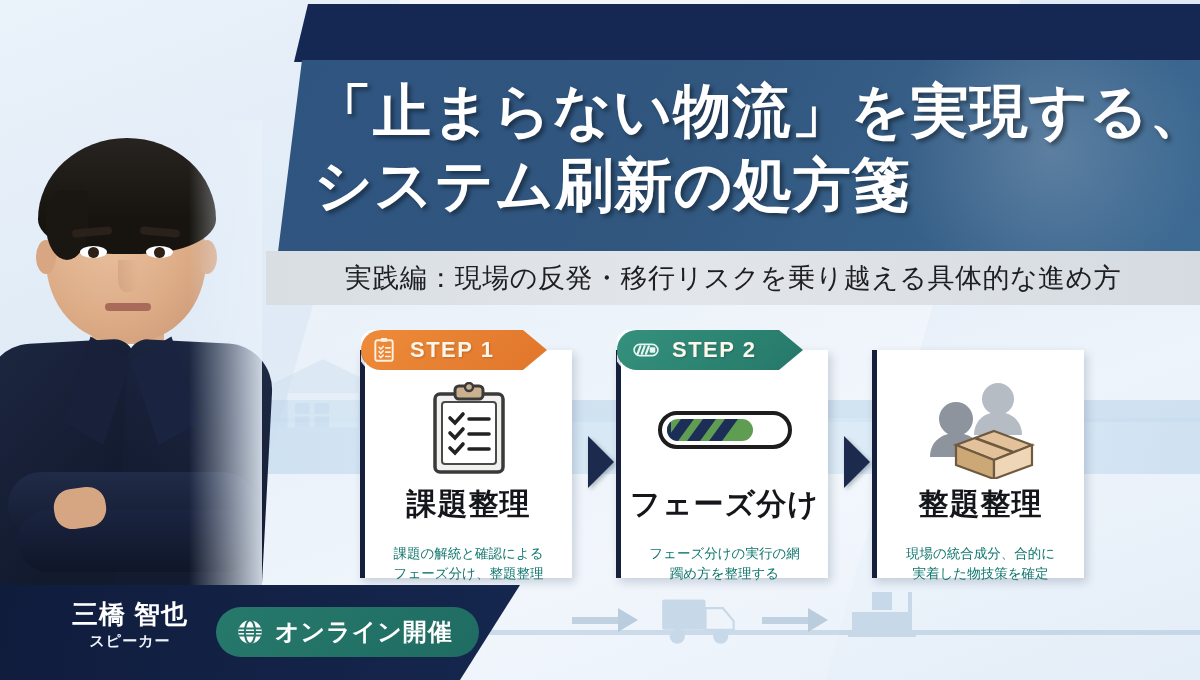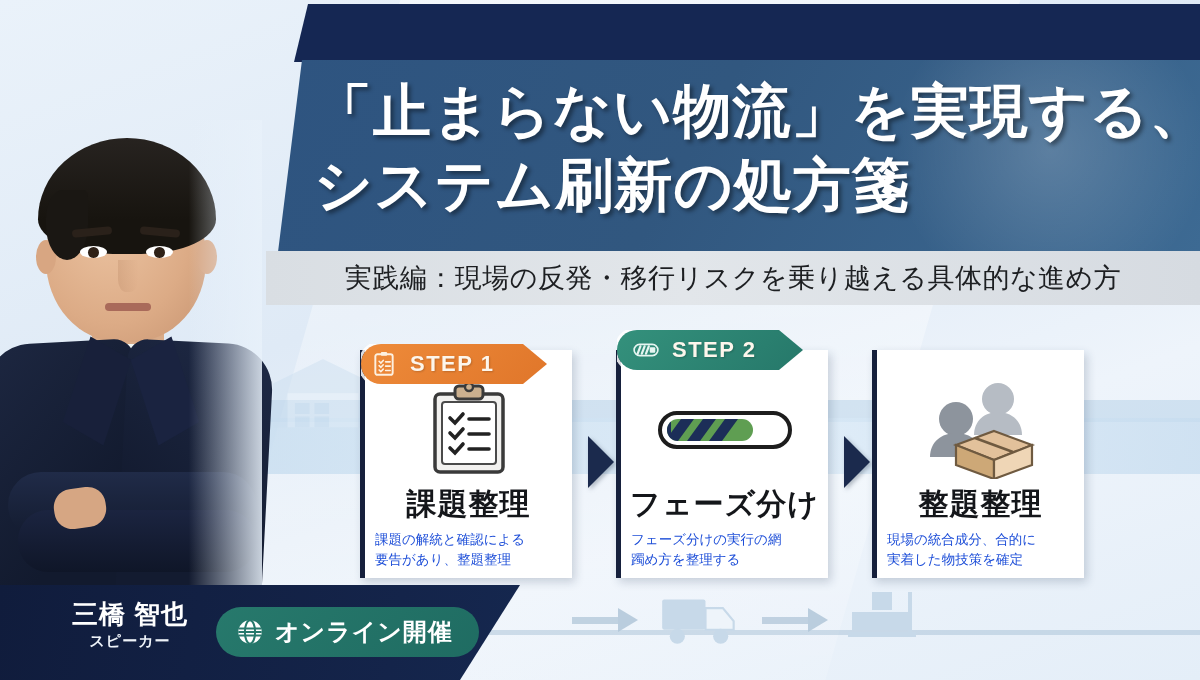--- a/index.html
+++ b/index.html
@@ -146,36 +146,36 @@
   .step-1 { left: 8px; }
   .step-2 { left: 264px; }
   .step-3 { left: 520px; }
   .badge {
     position: absolute; top: -20px; left: -4px; height: 40px; width: 186px;
     display: flex; align-items: center; gap: 7px; padding-left: 10px;
     clip-path: polygon(0 0, 162px 0, 186px 50%, 162px 100%, 0 100%);
     border-radius: 20px 0 0 20px;
     box-shadow: 0 0 0 3px rgba(255,255,255,.85);
   }
-  .badge-1 { background: linear-gradient(135deg, #ee8b3a, #e0762a); margin-top: 14px; }
+  .badge-1 { background: linear-gradient(135deg, #ee8b3a, #e0762a); }
   .badge-2 { background: linear-gradient(135deg, #34917c, #26786a); padding-left: 16px; }
   .badge-3 { background: linear-gradient(135deg, #66b244, #4d9a33); }
   .badge-label {
     color: #fdf6ec; font-size: 22px; font-weight: 700; letter-spacing: 1.5px;
     padding-left: 6px; text-shadow: 1px 1px 2px rgba(0,0,0,.18);
   }
   .badge-icon { width: 26px; height: 26px; flex: 0 0 26px; }
   .step-art { height: 104px; display: flex; align-items: center; justify-content: center; margin-top: 28px; }
   .step-title {
     text-align: center; font-size: 30px; font-weight: 700; color: #14161a;
     letter-spacing: 1px; margin-top: 2px;
   }
   .step-desc {
-    text-align: left; font-size: 13.5px; line-height: 20px; color: #1d4ed8;
-    margin-top: 5px; padding: 0 10px;
+    text-align: center; font-size: 13.5px; line-height: 20px; color: #0f766e;
+    margin-top: 19px; padding: 0 10px;
   }
   .connector {
     position: absolute; top: 108px; width: 0; height: 0;
     border-top: 26px solid transparent; border-bottom: 26px solid transparent;
     border-left: 26px solid #1b2a4d;
     filter: drop-shadow(2px 2px 2px rgba(20,35,60,.3));
   }
   .conn-1 { left: 236px; }
   .conn-2 { left: 492px; }
 
@@ -345,21 +345,21 @@
           <path d="M43 37 h20" stroke="#222" stroke-width="3.6" stroke-linecap="round"></path>
           <path d="M24 51 l5 5 l8-9" fill="none" stroke="#222" stroke-width="3.6" stroke-linecap="round"></path>
           <path d="M43 52 h20" stroke="#222" stroke-width="3.6" stroke-linecap="round"></path>
           <path d="M24 66 l5 5 l8-9" fill="none" stroke="#222" stroke-width="3.6" stroke-linecap="round"></path>
           <path d="M43 67 h20" stroke="#222" stroke-width="3.6" stroke-linecap="round"></path>
         </svg>
       </div>
       <div class="step-title">課題整理</div>
       <div class="step-desc">
         <div>課題の解統と確認による</div>
-        <div>要告があり、整題整理</div>
+        <div>フェーズ分け、整題整理</div>
       </div>
     </div>
 
     <div class="connector conn-1"></div>
 
     <div class="step step-2">
       <div class="badge badge-2">
         <svg class="badge-icon" viewBox="0 0 28 18">
           <rect x="1.2" y="3" width="25.6" height="12" rx="6" fill="none" stroke="#e6f5f1" stroke-width="1.8"></rect>
           <path d="M5 13 l3-8 M9.5 13 l3-8 M14 13 l3-8" stroke="#e6f5f1" stroke-width="2.4" stroke-linecap="round"></path>

